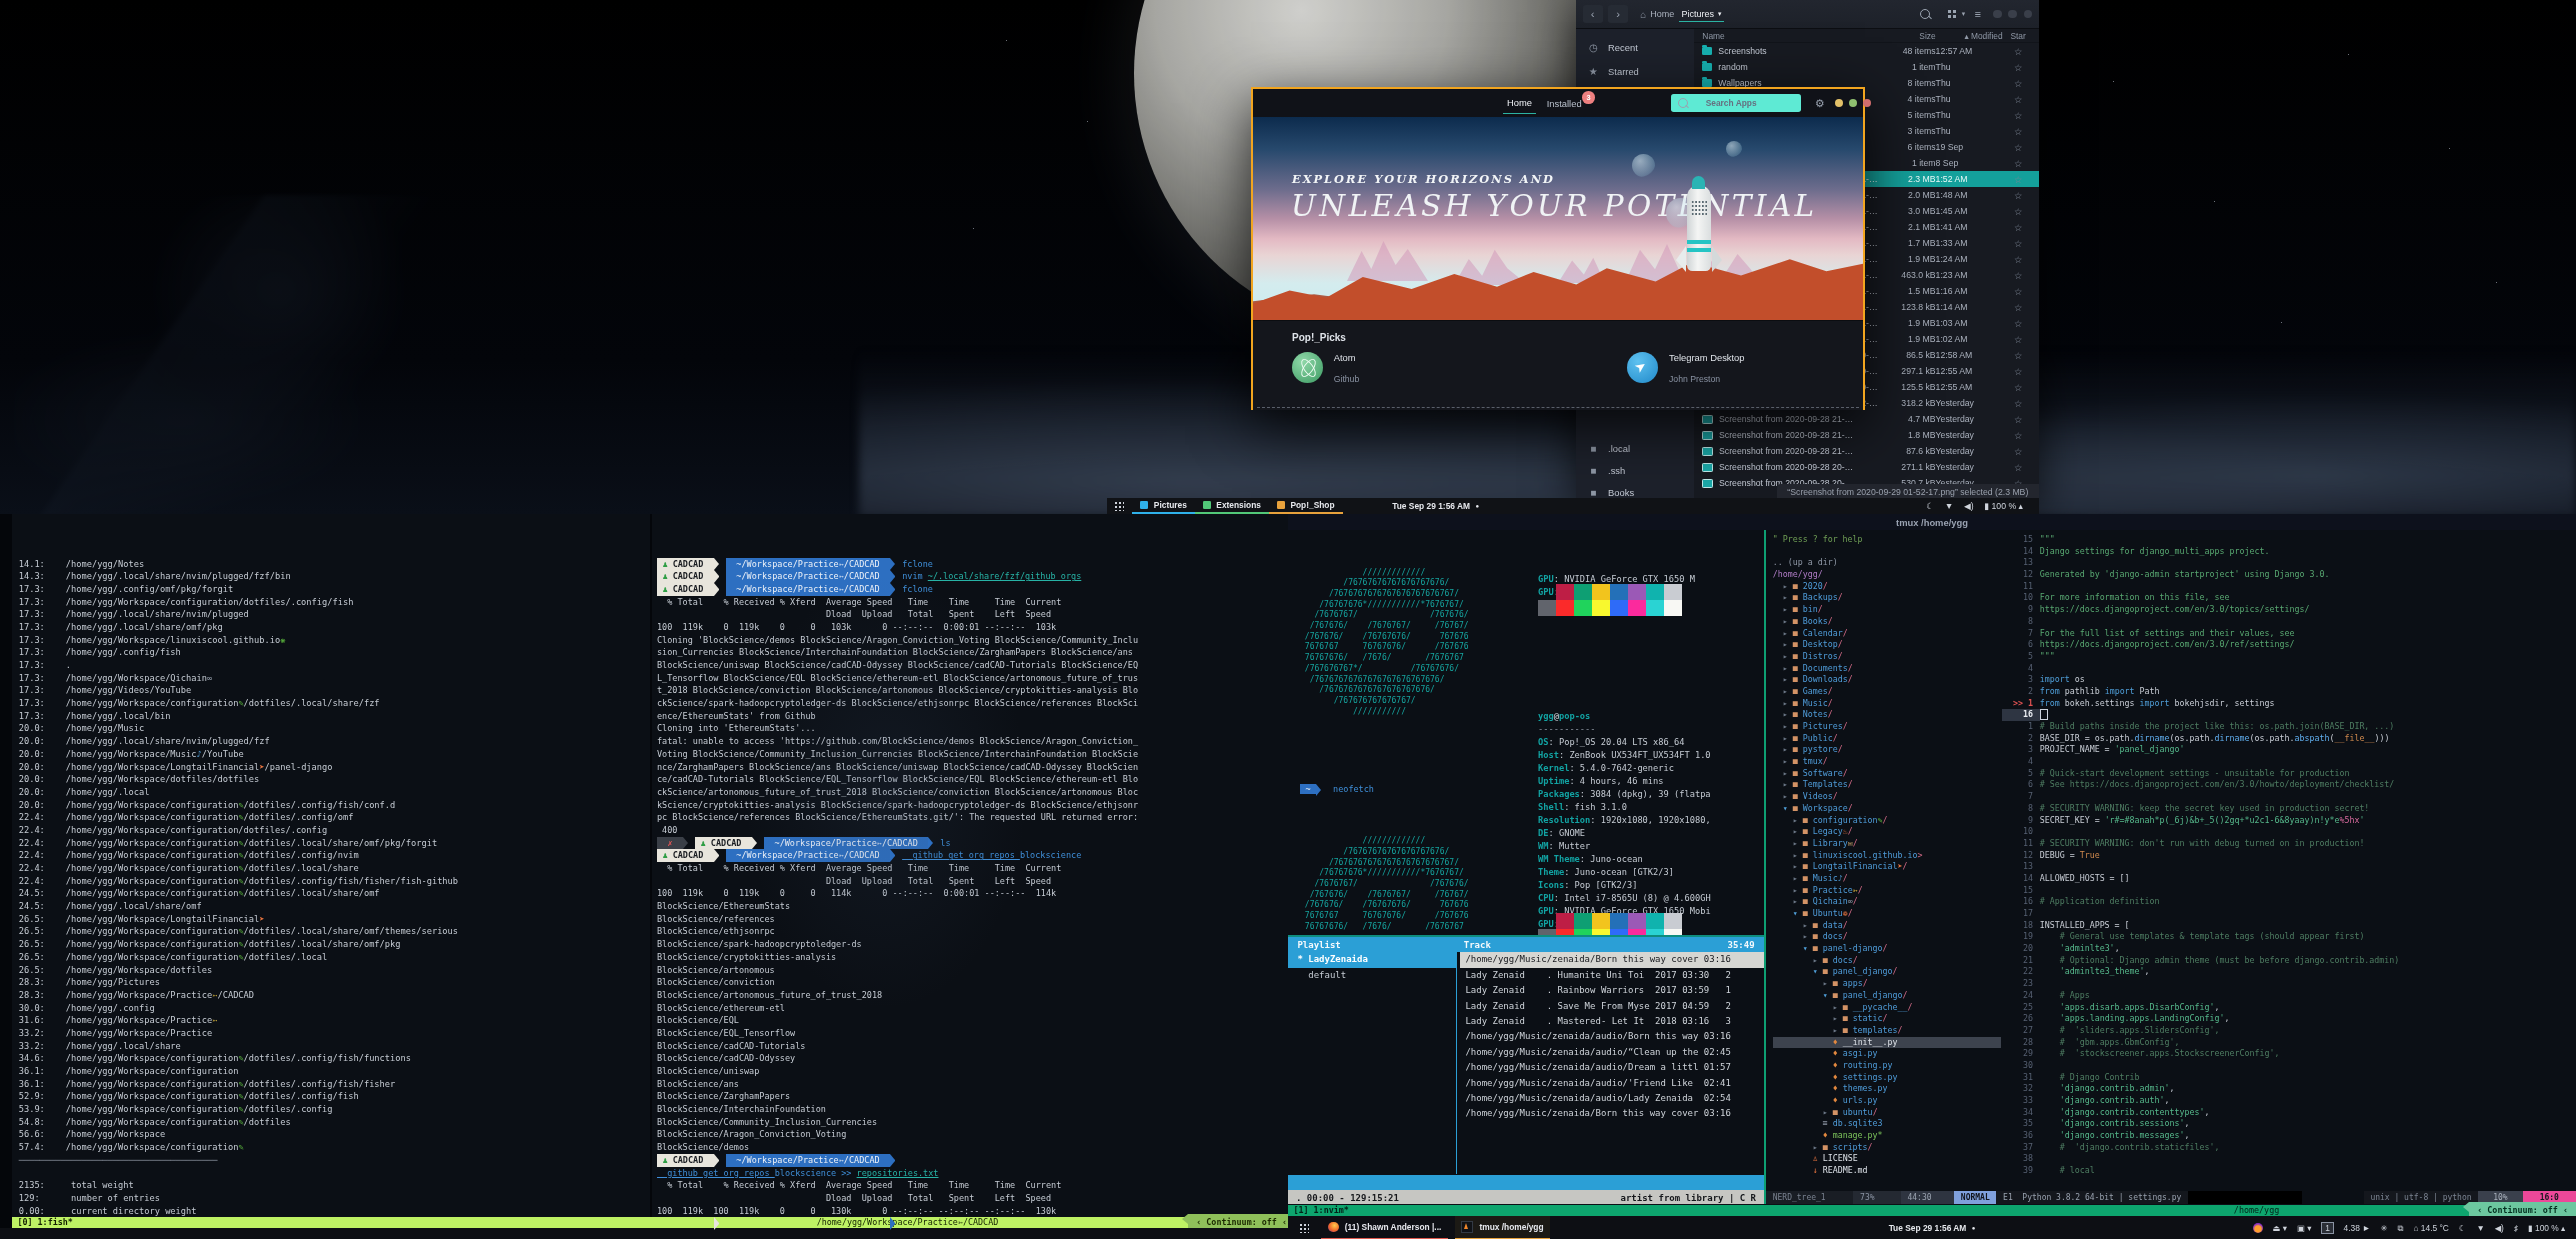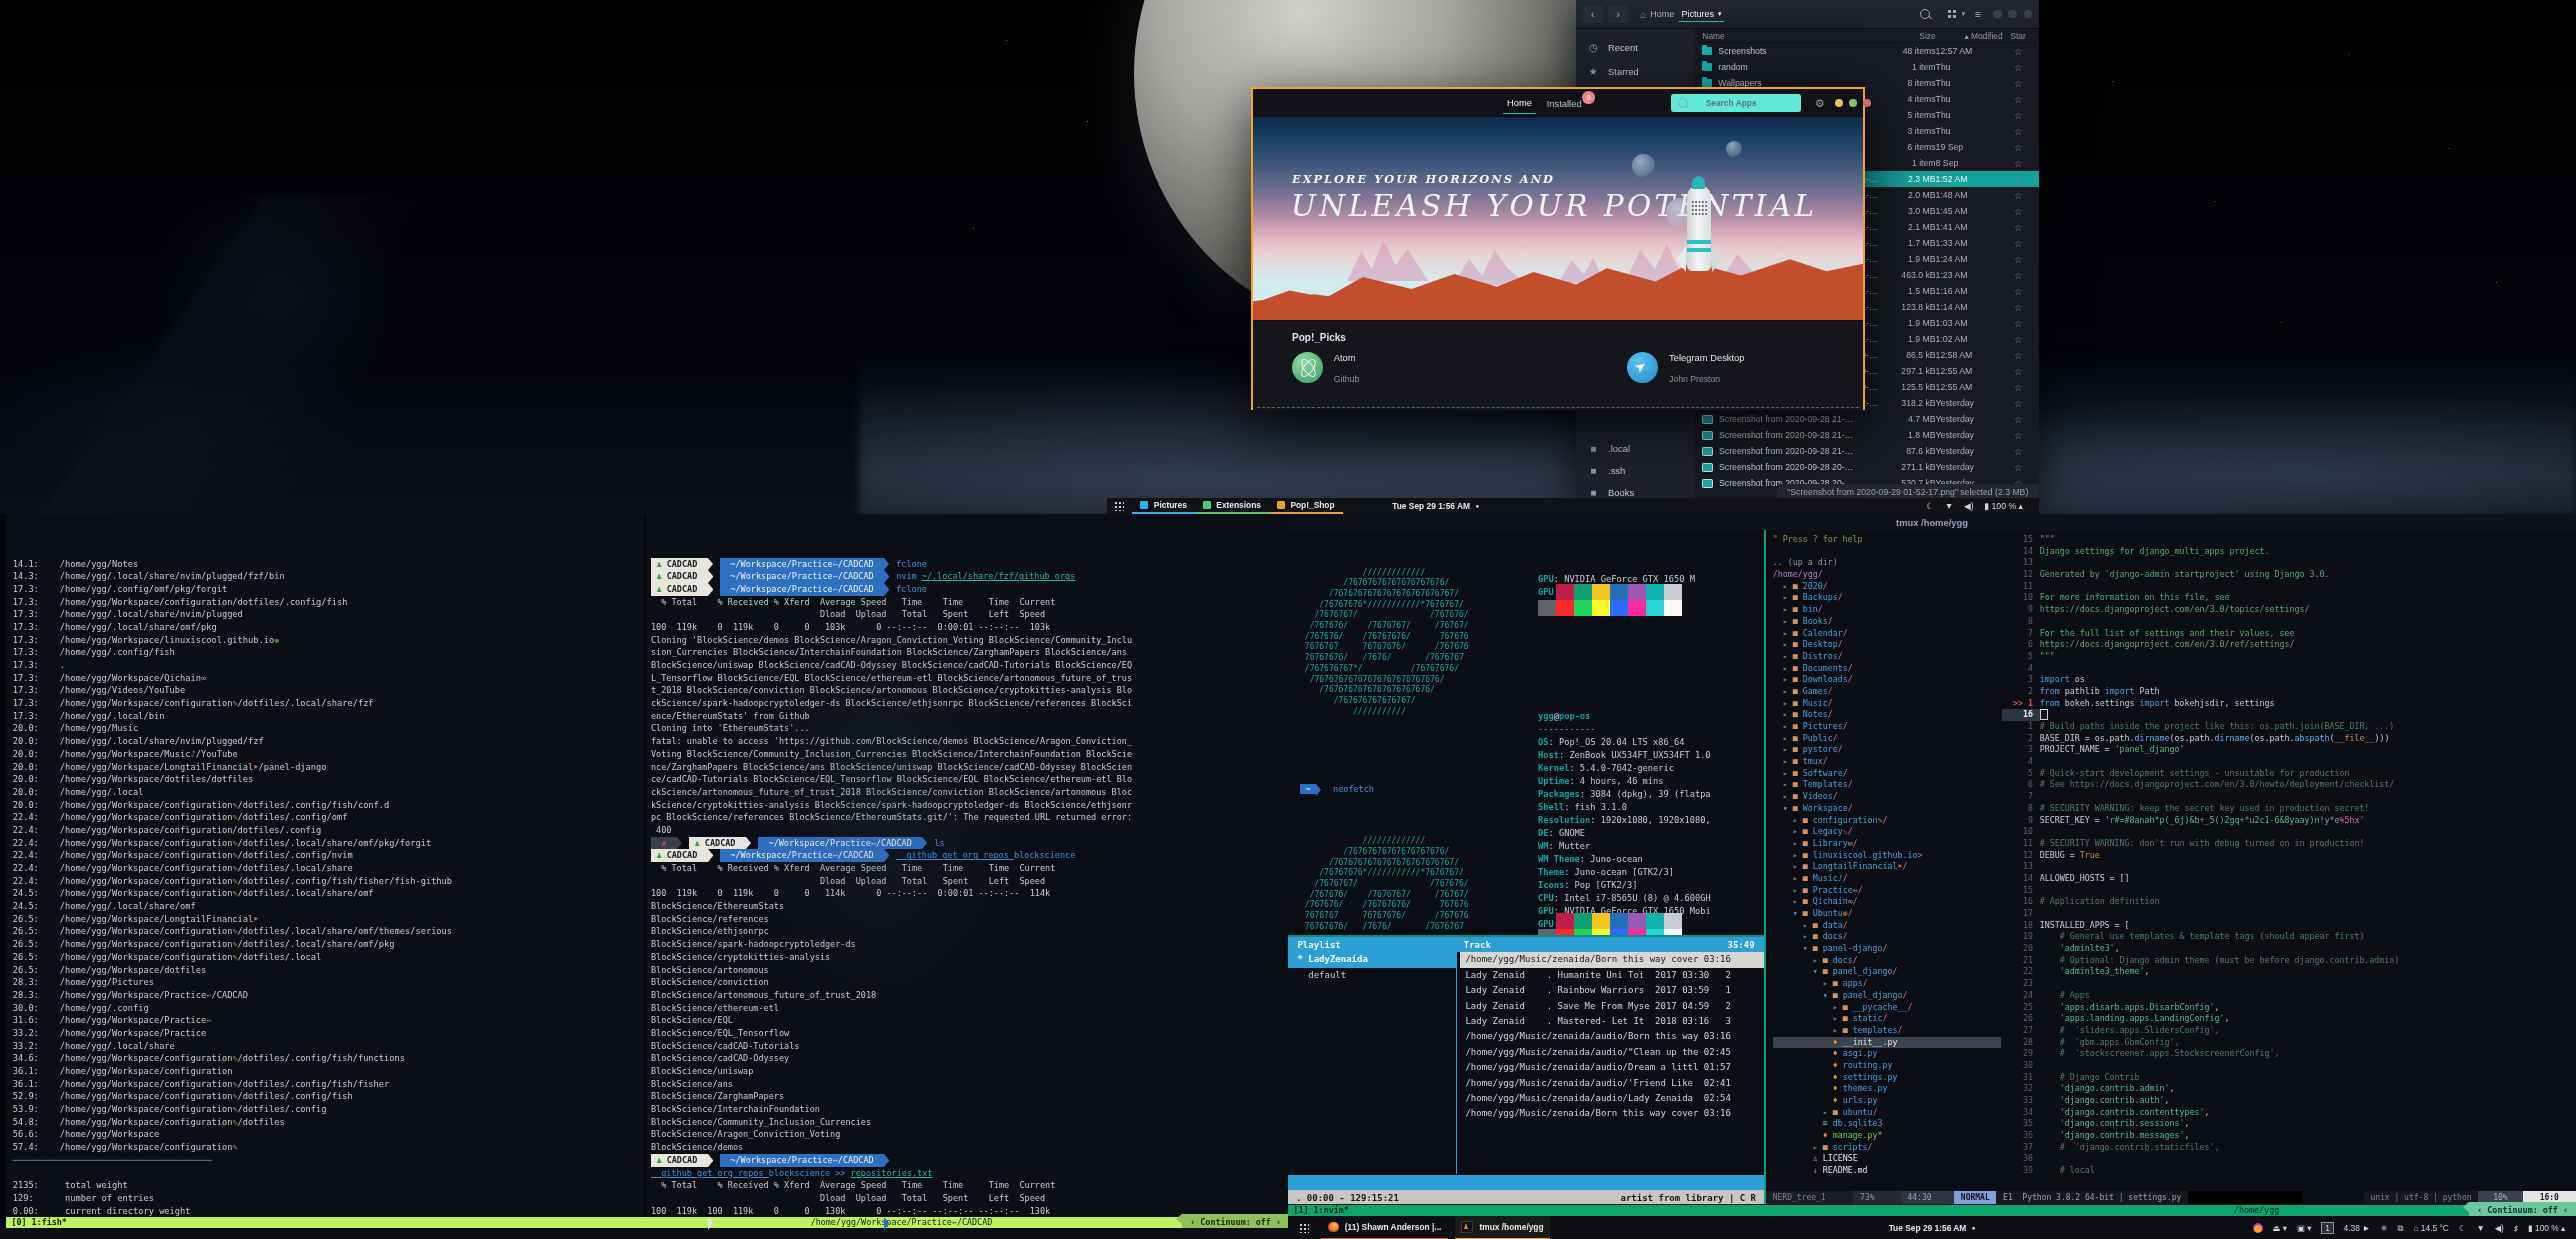--- a/index.html
+++ b/index.html
@@ -125,21 +125,21 @@
   .topbar{position:absolute;left:1107px;top:498px;width:932px;height:16px;background:#101216;z-index:8;
      display:flex;align-items:center;font-size:8.4px;font-weight:bold;color:#e7e9ee;gap:2.7px;padding:0 6.7px;box-sizing:border-box;}
   .lgrid{width:10.7px;height:10.7px;background-image:radial-gradient(#cfd4dc 1.1px, transparent 1.2px);background-size:4px 4px;margin-right:5.4px;}
   .titem{display:flex;align-items:center;gap:5.4px;height:16px;padding:0 8px;border-bottom:2px solid transparent;box-sizing:border-box;}
   .tico{width:8px;height:8px;border-radius:1.3px;}
   .tclock{margin-left:47px;display:flex;gap:5.4px;align-items:center;}
   .tclock .dot{font-size:6px;}
   .ttray{margin-left:auto;display:flex;gap:10.7px;align-items:center;color:#cfd4dc;font-weight:normal;font-size:8.7px;padding-right:9.4px;}
   
   .term{position:absolute;background:#0b0f15;font-family:"DejaVu Sans Mono",monospace;}
-  .lsess{left:6px;top:514px;width:1283px;height:714px;}
+  .lsess{left:12px;top:514px;width:1283px;height:714px;}
   .lsess::after{content:"";position:absolute;right:221px;top:20px;width:376px;height:644px;pointer-events:none;
      background:radial-gradient(50% 45% at 50% 40%, rgba(56,76,104,.16), transparent 75%);}
   .pane{position:absolute;white-space:pre;}
   .lp{left:6.7px;top:5.4px;width:627px;font-size:8.7px;line-height:12.7px;color:#c6ccd4;}
   .cp{left:645px;top:5.4px;width:631px;font-size:8.5px;line-height:12.7px;color:#c6ccd4;}
   .vdiv{position:absolute;left:638px;top:0;width:2px;height:703px;background:#04060a;}
   .trow{height:12.7px;}
   
   .sg{display:inline-block;position:relative;padding:0 5.4px;margin-right:12px;}
   .sg::after{content:"";position:absolute;left:100%;top:0;bottom:0;width:0;z-index:2;
@@ -214,21 +214,21 @@
   .cn.cur{color:#e8ebf0;background:#2e3542;font-weight:bold;}
   .kw{color:#4f9fd9;} .str{color:#58a871;} .cstr{color:#56b98c;} .com{color:#4e7d62;}
   .fn{color:#61afef;} .cnst{color:#d08a4e;} .pink{color:#d76a9e;}
   .sline{position:absolute;left:0;top:661px;width:100%;height:13.4px;display:flex;font-size:8px;
      font-family:"DejaVu Sans Mono",monospace;align-items:stretch;}
   .sline span{display:flex;align-items:center;padding:0 6.7px;white-space:pre;}
   .sl-a{background:#191d24;color:#79818f;width:74px;} .sl-b{background:#242932;color:#8a93a3;width:34px;}
   .sl-c{background:#2e3440;color:#9aa3b0;width:40px;} .sl-nm{background:#7fa0dc;color:#10131a;font-weight:bold;}
   .sl-d{background:#14171d;color:#98a1ae;} .sl-blk{background:#000;width:101px;}
   .sl-e{background:#14171d;color:#7b8492;margin-left:auto;} .sl-f{background:#3a404c;color:#aab2bd;width:31px;justify-content:center;}
-  .sl-g{background:#e5e5e5;color:#14171d;width:40px;justify-content:center;font-weight:bold;}
+  .sl-g{background:#ec4899;color:#14171d;width:40px;justify-content:center;font-weight:bold;}
   
   .bbleft{position:absolute;left:0;top:1228px;width:1288px;height:11.4px;background:#0d0f14;}
   .bbar{position:absolute;left:1288px;top:1216px;width:1288px;height:24px;background:#0d0f14;display:flex;
      align-items:center;font-size:8.4px;font-weight:bold;color:#e7e9ee;padding:0 10.7px;box-sizing:border-box;gap:6.7px;}
   .bitem{display:flex;align-items:center;gap:6px;height:24px;padding:0 6.7px;border-bottom:2px solid transparent;box-sizing:border-box;}
   .ffx{width:10.7px;height:10.7px;border-radius:50%;background:radial-gradient(circle at 60% 35%, #ffcc4d, #f0692a 55%, #7a2c8f);}
   .alac{width:10px;height:10px;background:#101216;border:0.7px solid #333a44;position:relative;}
   .alac::before{content:"";position:absolute;left:2px;top:1.3px;border-left:2.7px solid transparent;border-right:2.7px solid transparent;border-bottom:6px solid #f0862a;}
   .bclock{position:absolute;left:50%;transform:translateX(-50%);display:flex;gap:5.4px;align-items:center;}
   .btray{margin-left:auto;display:flex;gap:10px;align-items:center;font-weight:normal;color:#cfd4dc;font-size:8.4px;}

